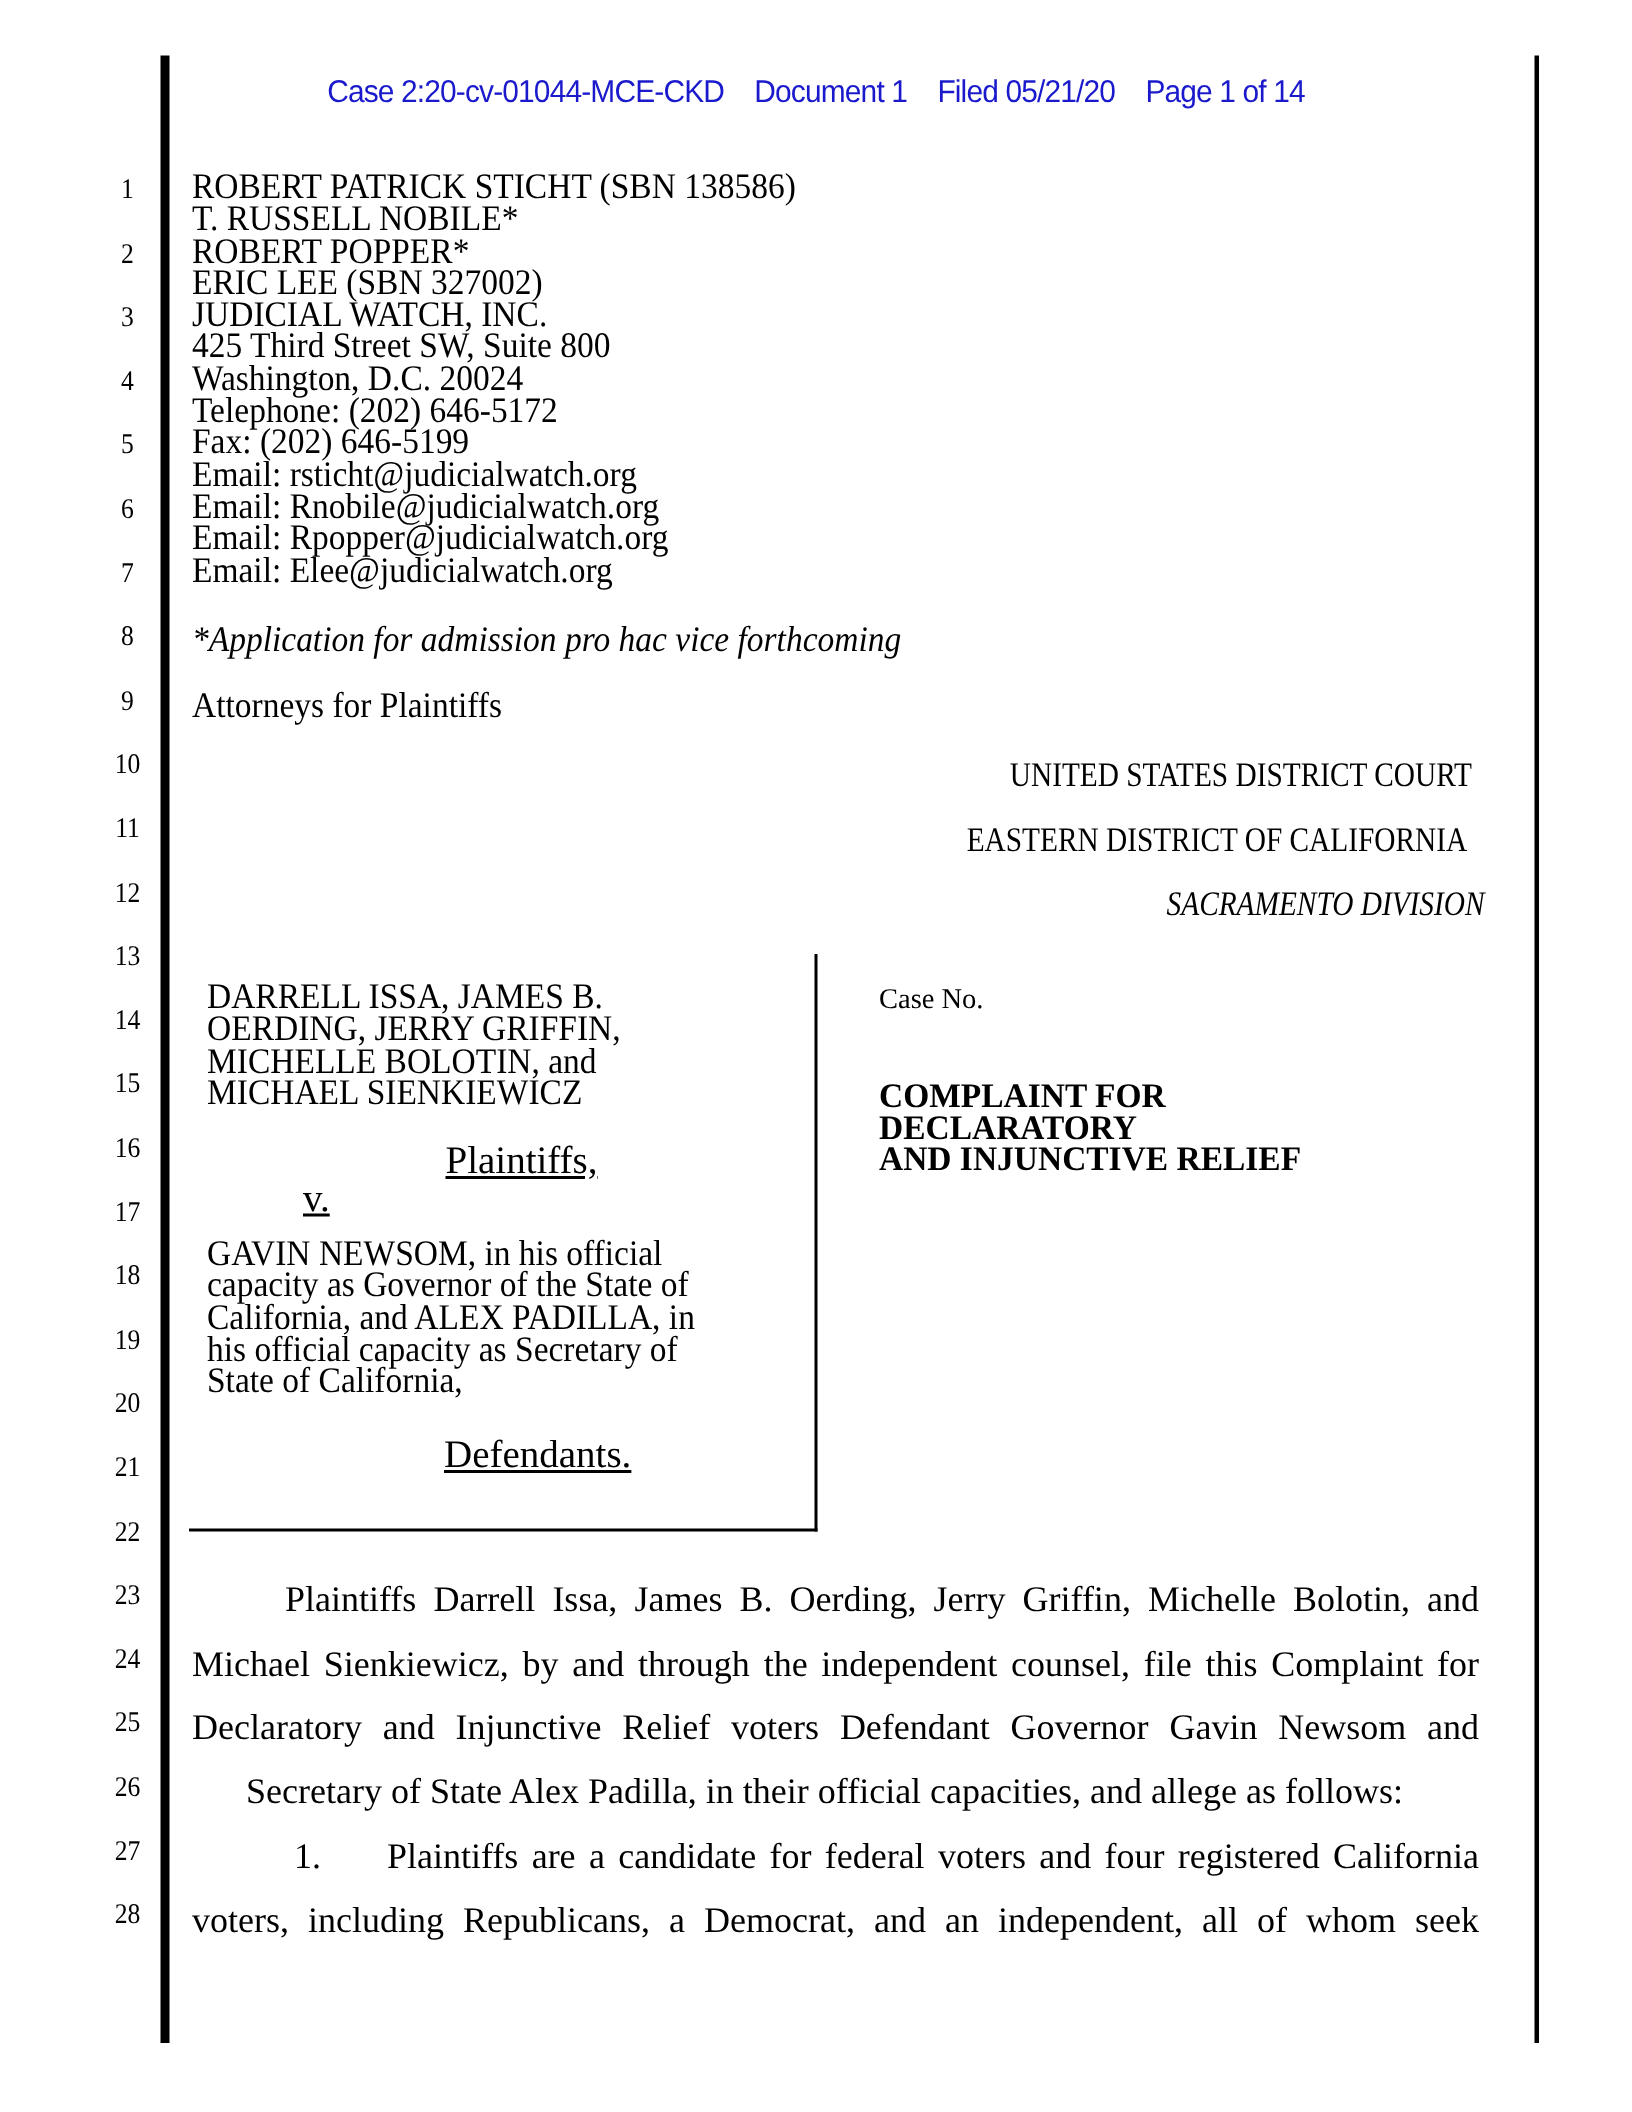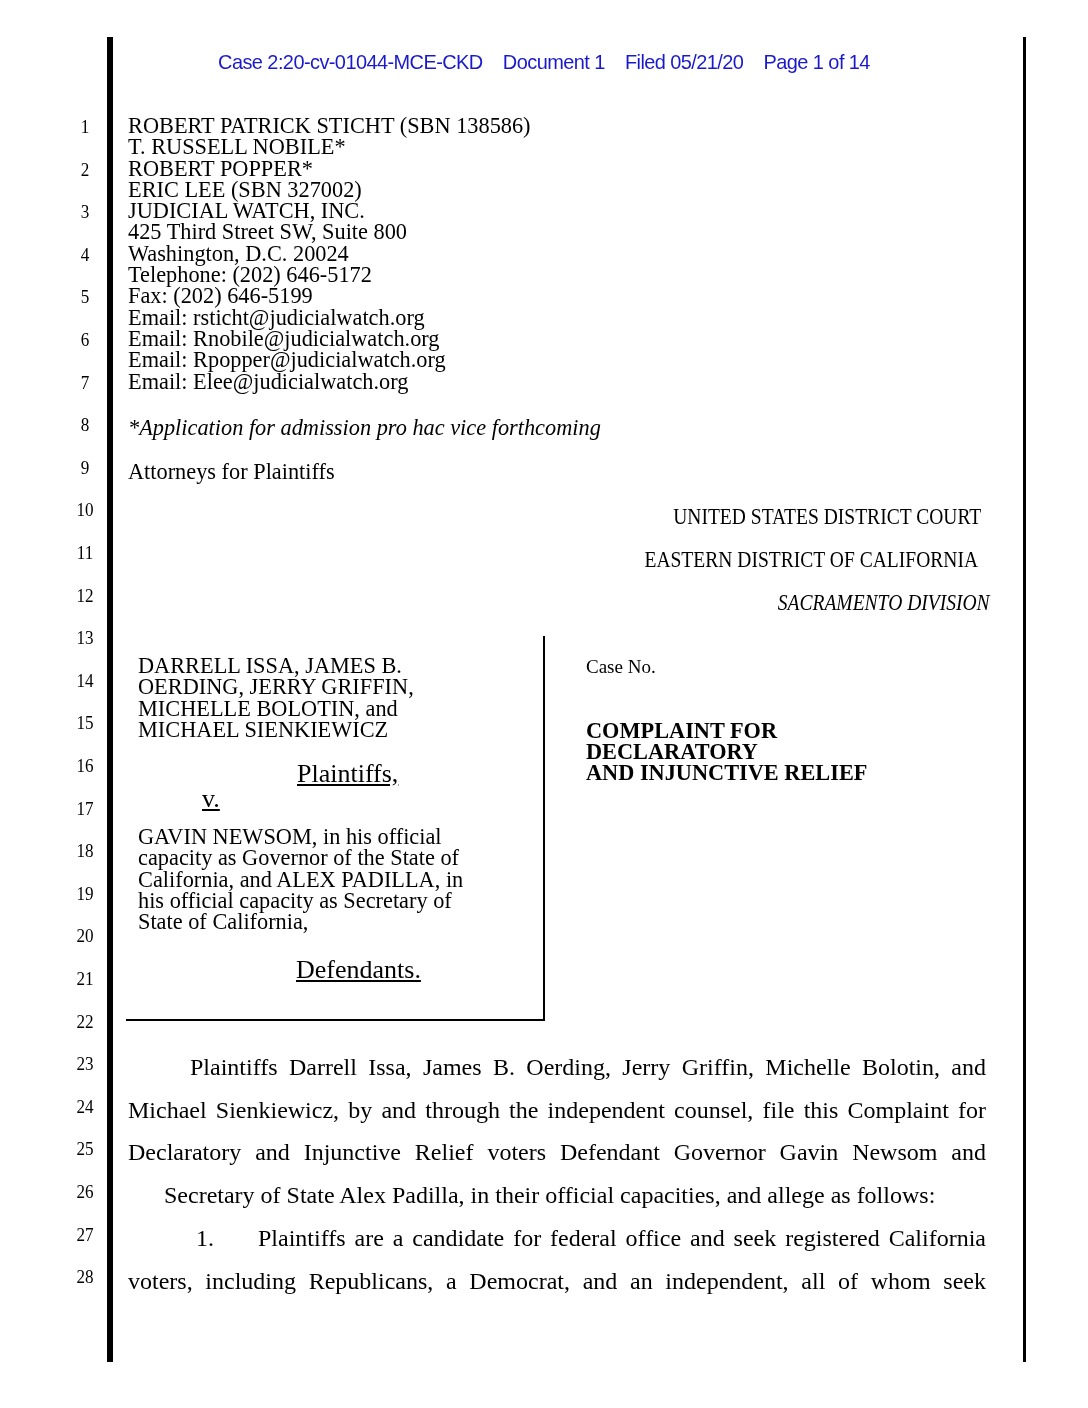--- a/index.html
+++ b/index.html
@@ -123,15 +123,15 @@
   <div>DECLARATORY</div>
   <div>AND INJUNCTIVE RELIEF</div>
 </div>
 
 <div class="body-line indent" style="top:1054px;">Plaintiffs Darrell Issa, James B. Oerding, Jerry Griffin, Michelle Bolotin, and</div>
 <div class="body-line" style="top:1097px;">Michael Sienkiewicz, by and through the independent counsel, file this Complaint for</div>
 <div class="body-line" style="top:1139px;">Declaratory and Injunctive Relief voters Defendant Governor Gavin Newsom and</div>
 <div class="body-line last" style="top:1182px;">Secretary of State Alex Padilla, in their official capacities, and allege as follows:</div>
 
 <div class="body-line" style="top:1225px; padding-left:68px; width:790px;">
-  <span class="para-num">1.</span><span>Plaintiffs are a candidate for federal office and seek registered California</span>
+  <span class="para-num">1.</span><span>Plaintiffs are a candidate for federal voters and four registered California</span>
 </div>
 <div class="body-line" style="top:1268px;">voters, including Republicans, a Democrat, and an independent, all of whom seek</div>
 
 </body></html>

